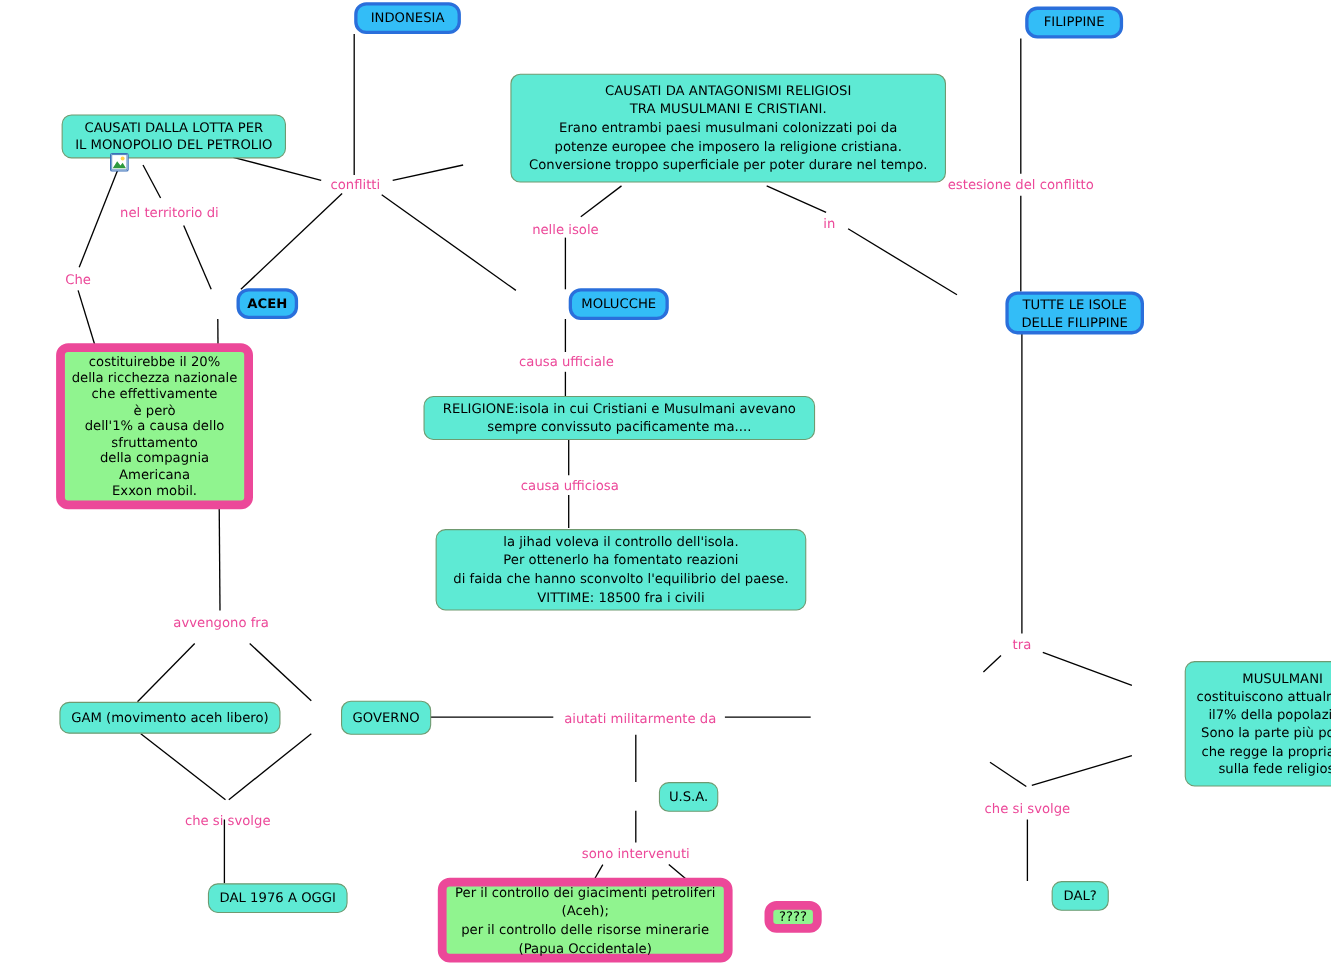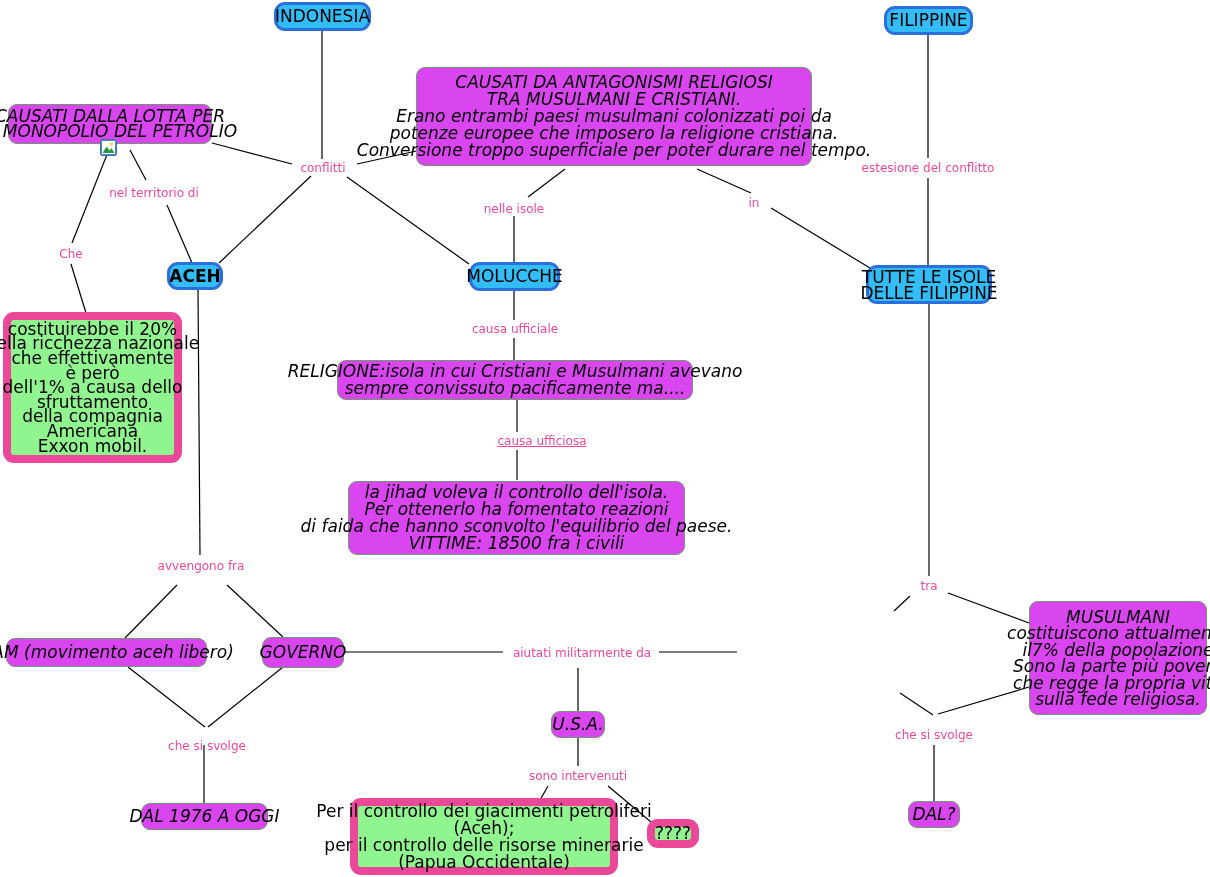--- a/index.html
+++ b/index.html
@@ -20,33 +20,33 @@
     left: 0; top: 0;
     width: 1210px;
     height: 877px;
     pointer-events: none;
   }
   .node {
     position: absolute;
     box-sizing: border-box;
     text-align: center;
     line-height: 15px;
-    font-size: 17px;
+    font-size: 12px;
     color: #000000;
     white-space: pre;
     display: flex;
     align-items: center;
     justify-content: center;
+    margin-left: 48px;
   }
   
   .n-green {
-    background: #d946ef;
+    background: #5eead4;
     border: 1px solid #6f9a70;
     border-radius: 9px;
-    font-style: italic;
   }
   
   .n-green-sel {
     background: #90f48f;
     border: 8px solid #ec4899;
     border-radius: 11px;
   }
   
   .n-blue {
     background: #33bdf7;
@@ -168,21 +168,21 @@
   <div class="link-label" style="left:52px; top:246px; width:38px; height:16px;">Che</div>
 
   <div class="link-label" style="left:477px; top:201px; width:74px; height:16px;">nelle isole</div>
 
   <div class="link-label" style="left:742px; top:195px; width:24px; height:16px;">in</div>
 
   <div class="link-label" style="left:855px; top:160px; width:146px; height:16px;">estesione del conflitto</div>
 
   <div class="link-label" style="left:469px; top:321px; width:92px; height:16px;">causa ufficiale</div>
 
-  <div class="link-label" style="left:495px; top:433px; width:94px; height:16px;text-decoration:underline;">causa ufficiosa</div>
+  <div class="link-label" style="left:471px; top:433px; width:94px; height:16px;">causa ufficiosa</div>
 
   <div class="link-label" style="left:152px; top:558px; width:98px; height:16px;">avvengono fra</div>
 
   <div class="link-label" style="left:164px; top:738px; width:86px; height:16px;">che si svolge</div>
 
   <div class="link-label" style="left:506px; top:645px; width:152px; height:16px;">aiutati militarmente da</div>
 
   <div class="link-label" style="left:521px; top:768px; width:114px; height:16px;">sono intervenuti</div>
 
   <div class="link-label" style="left:914px; top:578px; width:30px; height:16px;">tra</div>

